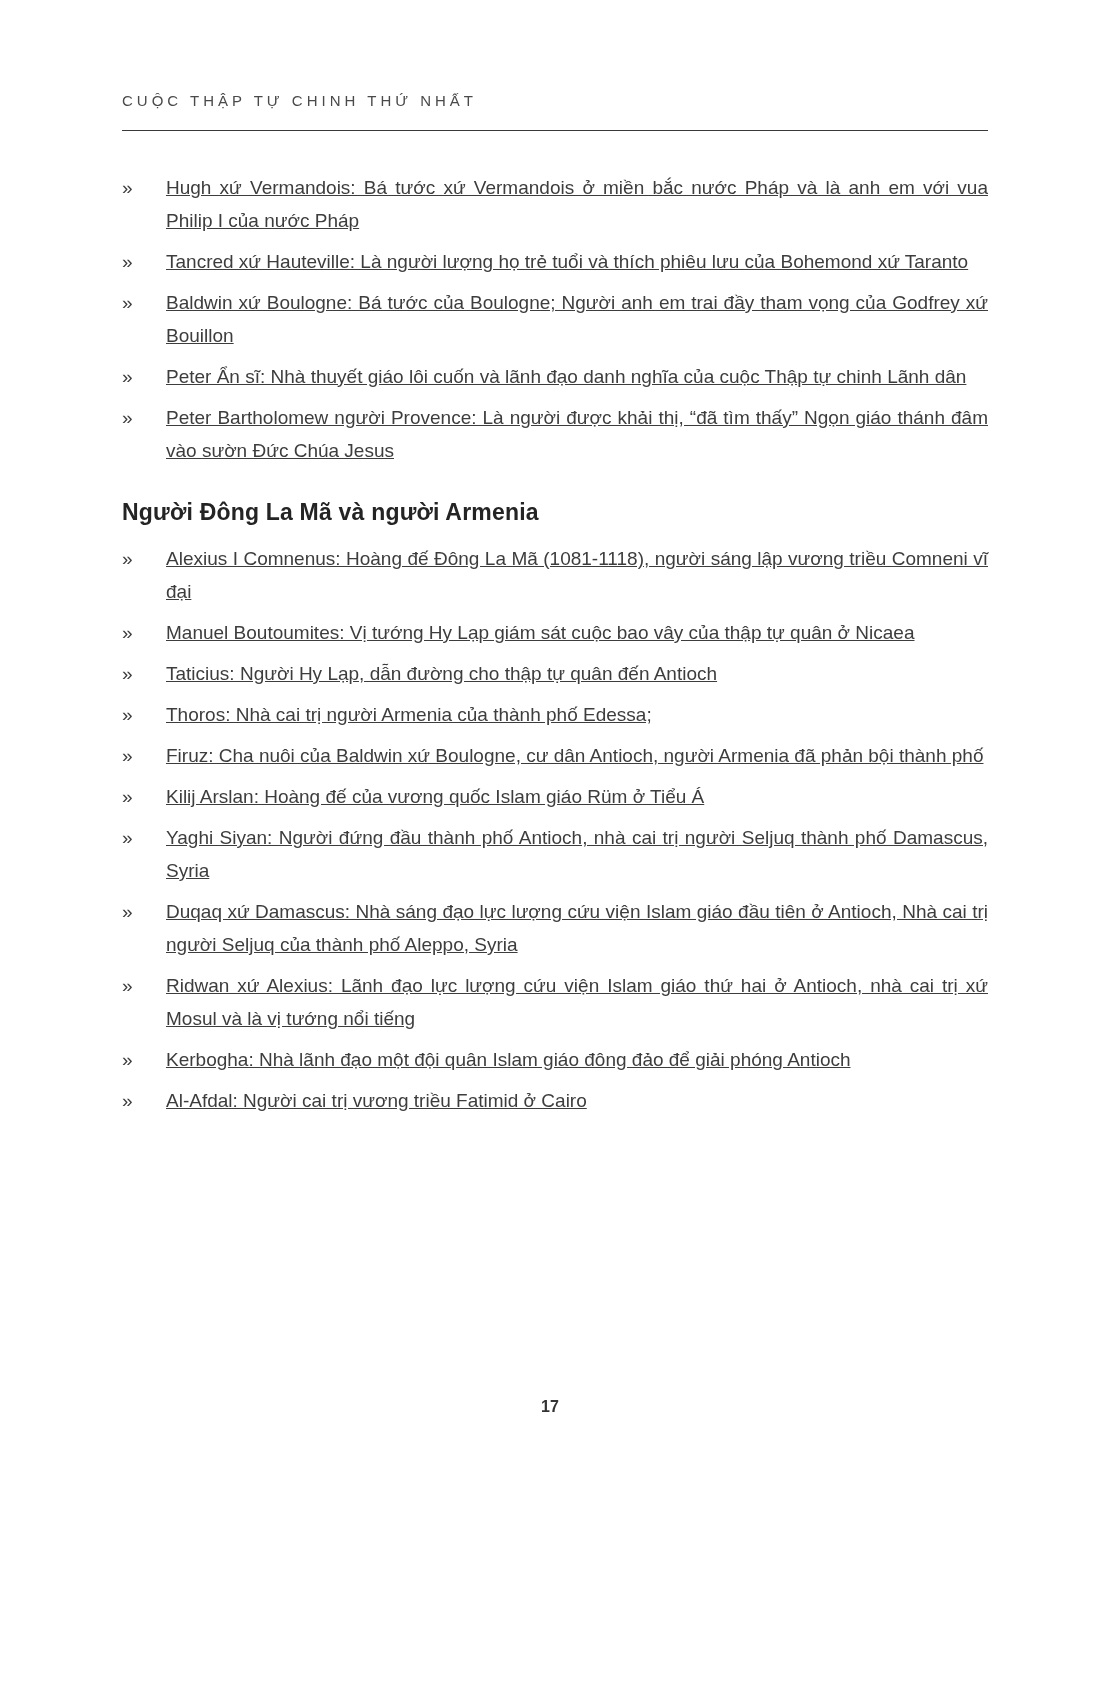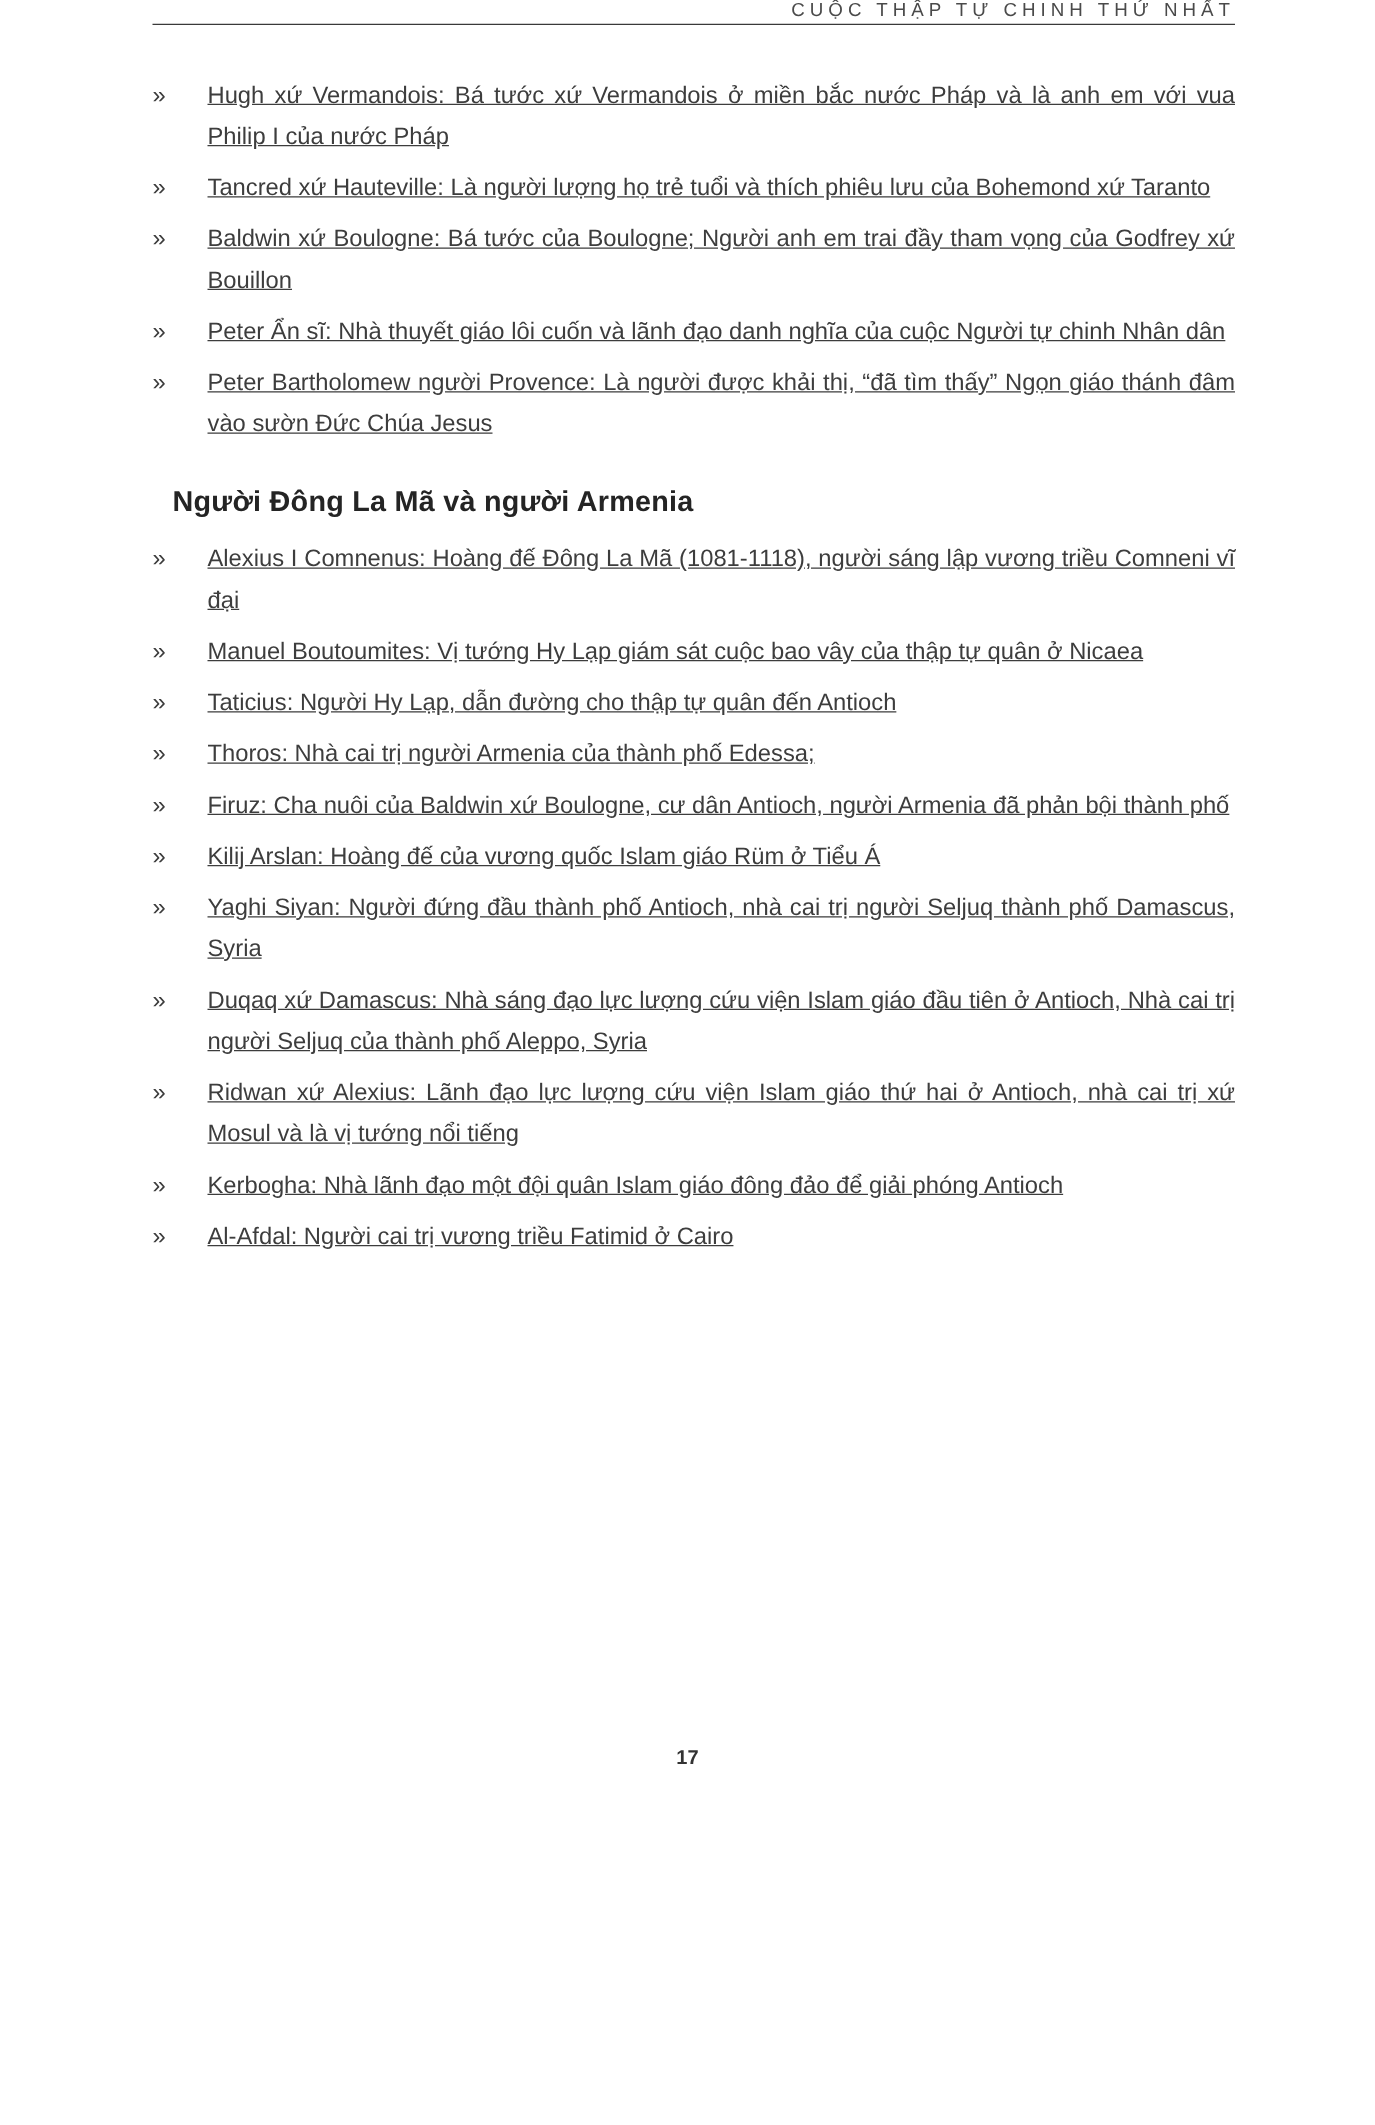--- a/index.html
+++ b/index.html
@@ -17,26 +17,27 @@
     box-sizing: border-box;
     overflow: hidden;
   }
   .content {
     position: absolute;
     left: 122px;
     right: 112px;
     top: 0;
   }
   .running-header {
-    text-align: right;
+    margin-top: 92px;
+    text-align: left;
     font-size: 15px;
     letter-spacing: 4px;
     font-weight: 400;
     color: #4a4a4a;
-    padding-bottom: 2px;
+    padding-bottom: 21px;
     border-bottom: 1.5px solid #3a3a3a;
   }
   .body-text {
     margin-top: 40px;
   }
   .item {
     display: flex;
     align-items: flex-start;
     margin-bottom: 8px;
     font-size: 19px;
@@ -51,21 +52,21 @@
     flex: 1;
     text-align: justify;
     text-align-last: left;
     color: #3d3d3d;
     text-decoration: underline;
   }
   .section-heading {
     font-size: 23px;
     font-weight: 700;
     color: #242424;
-    margin: 32px 0 16px 16px;
+    margin: 32px 0 16px 0;
     letter-spacing: 0.2px;
   }
   .page-number {
     position: absolute;
     top: 1398px;
     left: 0;
     width: 100%;
     text-align: center;
     font-size: 16px;
     font-weight: 700;
@@ -90,21 +91,21 @@
         <div class="item">
           <span class="marker">»</span>
           <span class="item-text">Tancred xứ Hauteville: Là người lượng họ trẻ tuổi và thích phiêu lưu của Bohemond xứ Taranto</span>
         </div>
         <div class="item">
           <span class="marker">»</span>
           <span class="item-text">Baldwin xứ Boulogne: Bá tước của Boulogne; Người anh em trai đầy tham vọng của Godfrey xứ Bouillon</span>
         </div>
         <div class="item">
           <span class="marker">»</span>
-          <span class="item-text">Peter Ẩn sĩ: Nhà thuyết giáo lôi cuốn và lãnh đạo danh nghĩa của cuộc Người tự chinh Nhân dân</span>
+          <span class="item-text">Peter Ẩn sĩ: Nhà thuyết giáo lôi cuốn và lãnh đạo danh nghĩa của cuộc Thập tự chinh Lãnh dân</span>
         </div>
         <div class="item">
           <span class="marker">»</span>
           <span class="item-text">Peter Bartholomew người Provence: Là người được khải thị, “đã tìm thấy” Ngọn giáo thánh đâm vào sườn Đức Chúa Jesus</span>
         </div>
       </div>
 
       <div class="section">
         <div class="section-heading">Người Đông La Mã và người Armenia</div>
         <div class="item">

